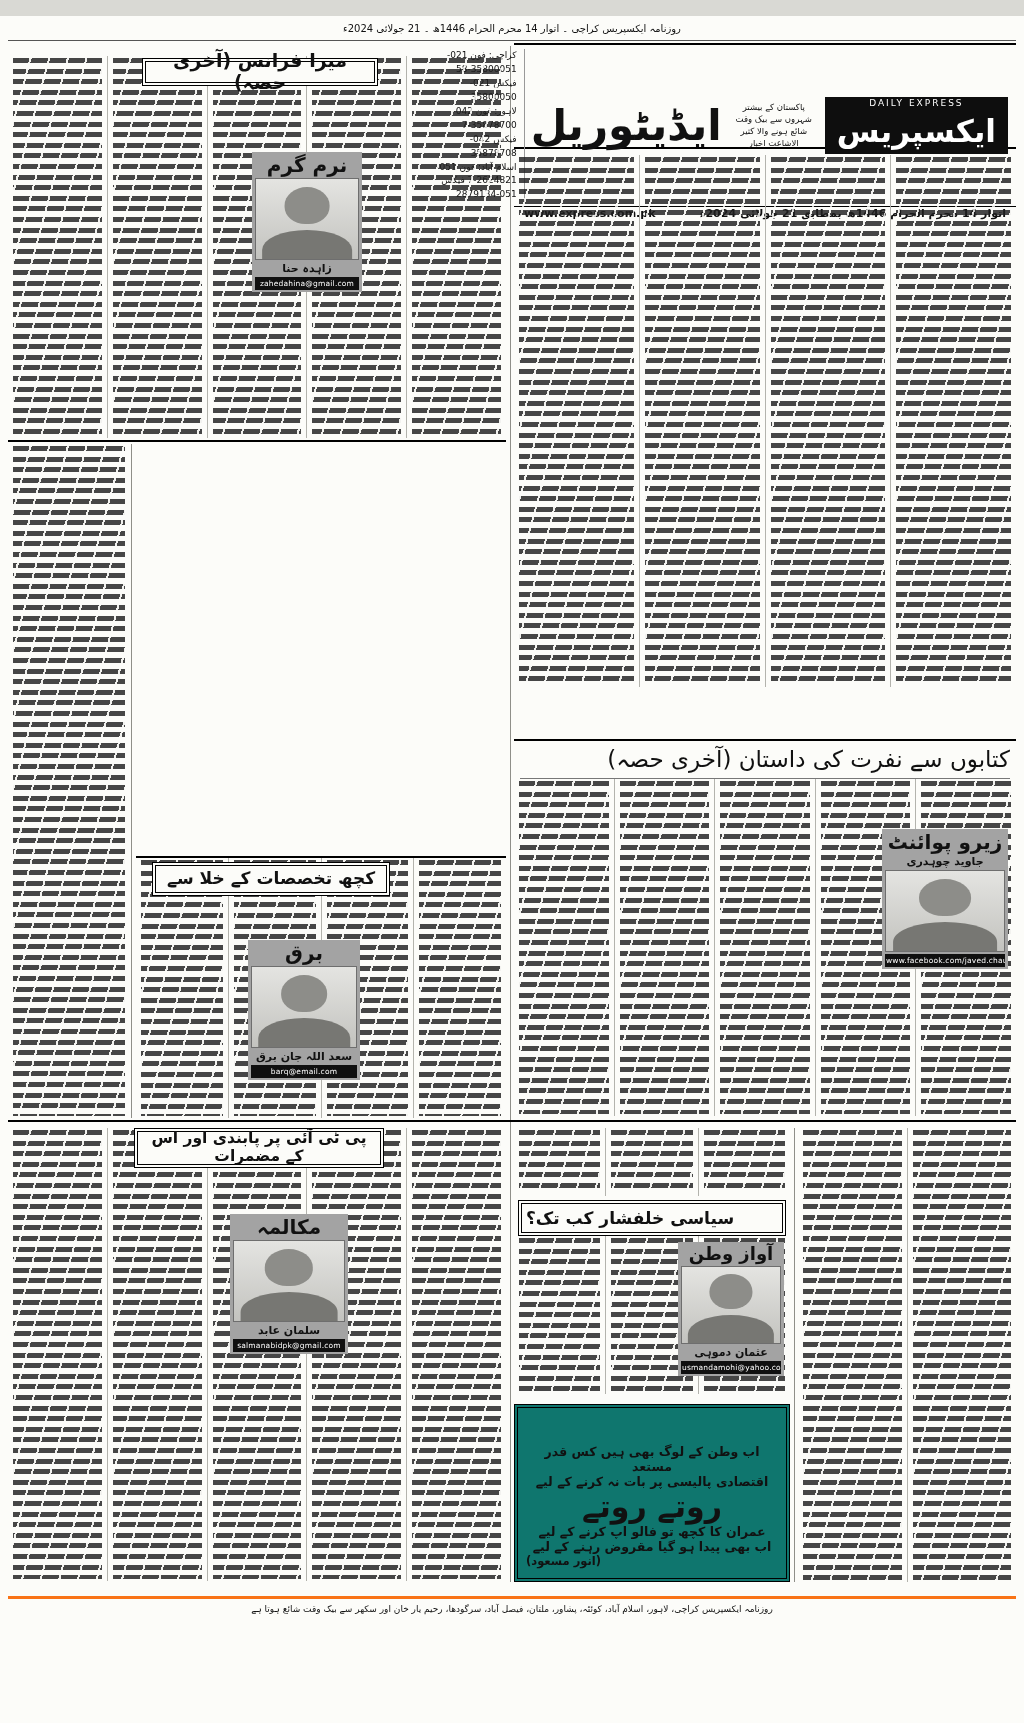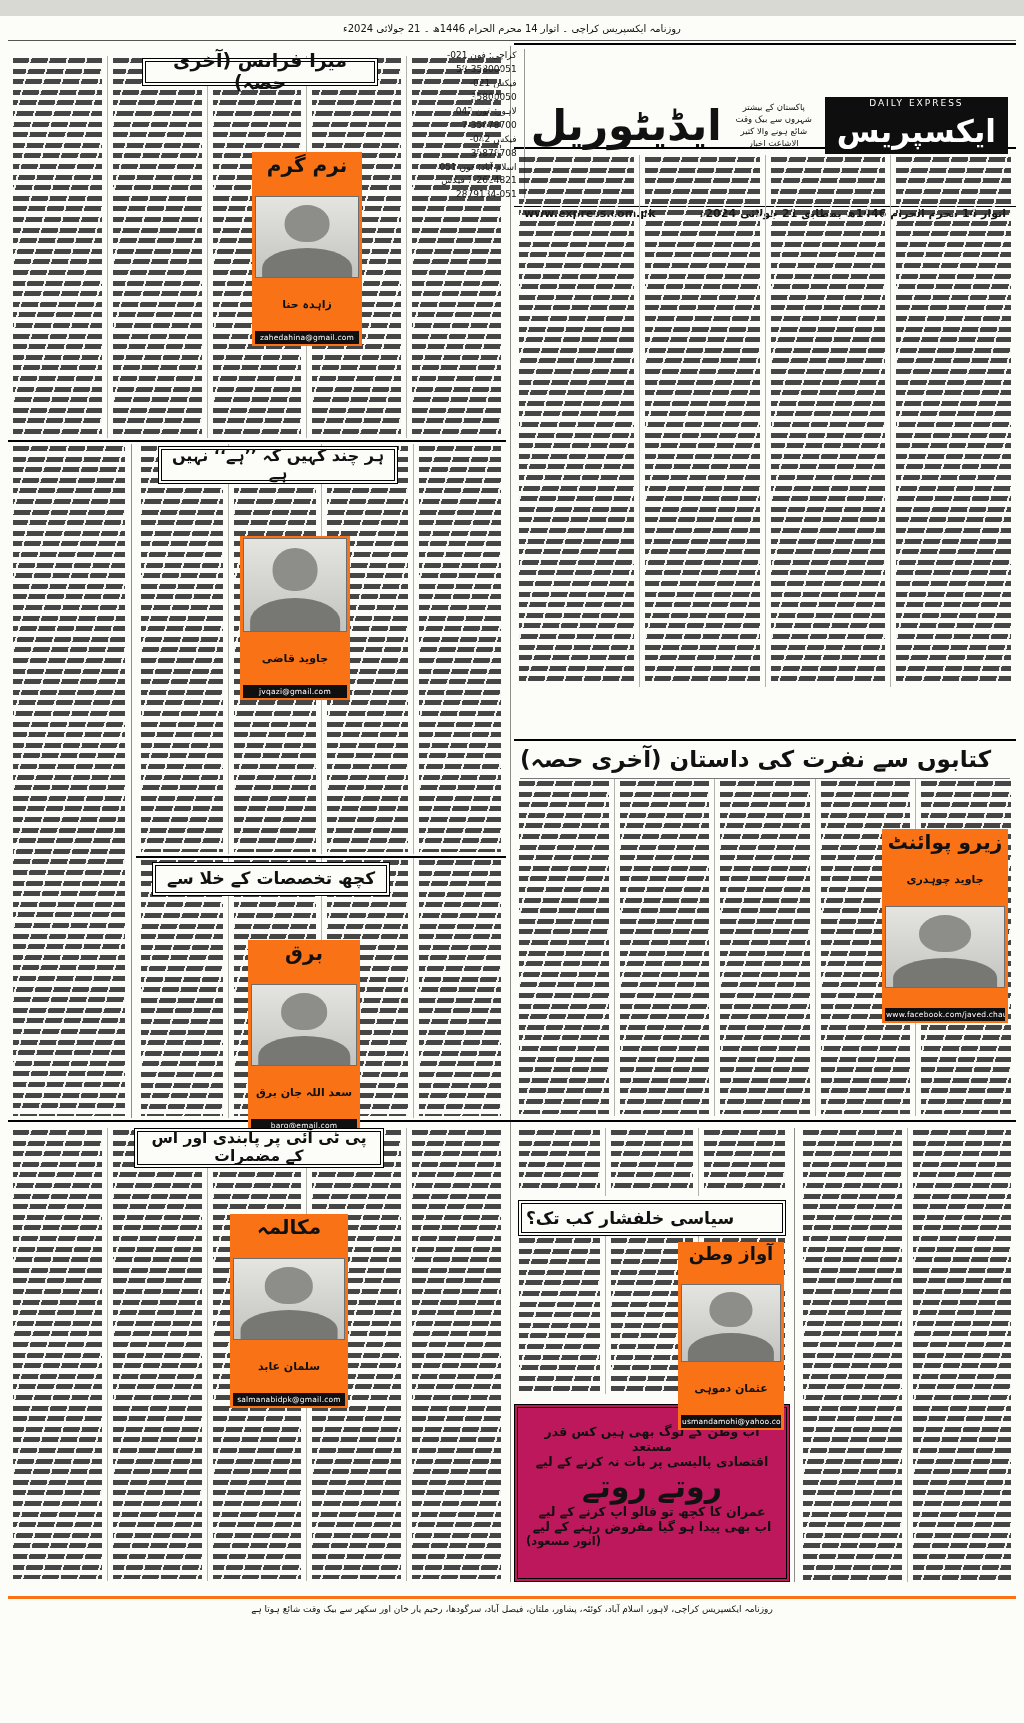--- a/index.html
+++ b/index.html
@@ -19,24 +19,24 @@
   .art{position:absolute}
   .rule{position:absolute;background:#000}
   .vrule{position:absolute;background:#8f8f89;width:1px}
 
   
   .headbox{position:absolute;z-index:3;background:#fcfcf9;border:4px double #000;display:flex;align-items:center;justify-content:center;font-weight:bold;text-align:center;line-height:1.15;padding:2px 6px}
   .headflow{border:4px double #000;background:#fcfcf9;font-weight:bold;text-align:left;padding:4px 4px;margin:0 4px;font-size:17px}
 
   
   .ed-head{font-size:30px;font-weight:bold;text-align:center;padding:5px 0 7px;border-bottom:1px solid #666;margin:0 6px}
-  .sec-head{font-size:23px;font-weight:bold;text-align:left;padding:5px 0 6px;border-bottom:1px solid #777;margin:0 6px}
-
-  
-  .card{position:absolute;z-index:3;background:#f97316;display:flex;flex-direction:column;text-align:center;gap:20px;padding:2px 3px}
+  .sec-head{font-size:23px;font-weight:normal;text-align:right;padding:5px 0 6px;border-bottom:1px solid #777;margin:0 6px}
+
+  
+  .card{position:absolute;z-index:3;background:#a3a3a3;display:flex;flex-direction:column;text-align:center;gap:2px;padding:2px 3px}
   .card .callig{font-size:20px;font-weight:bold;line-height:1.1}
   .card .aname{font-size:11px;font-weight:bold}
   .card .photo{position:relative;height:82px;border:1px solid #6e6e6e;background:linear-gradient(#e4e4e1,#c3c3bf);overflow:hidden}
   .card .photo::before{content:"";position:absolute;left:50%;top:10%;width:44%;height:46%;transform:translateX(-50%);background:#8d8d89;border-radius:50% 50% 46% 46%}
   .card .photo::after{content:"";position:absolute;left:50%;bottom:-14%;width:88%;height:50%;transform:translateX(-50%);background:#777773;border-radius:50% 50% 0 0}
   .card .strip{background:#101010;color:#fff;font-size:7.5px;letter-spacing:.2px;padding:2px 1px;direction:ltr;white-space:nowrap;overflow:hidden}
 
   
   .masthead{position:absolute;background:#fcfcf9;border-top:2px solid #000;border-bottom:2px solid #000;display:flex;flex-direction:column}
   .mh-top{flex:1;display:flex;align-items:center;gap:6px;padding:4px 8px}
@@ -46,21 +46,21 @@
   .logo-box{background:#0e0e0e;color:#fff;font-size:31px;font-weight:bold;padding:5px 12px;text-align:right;line-height:1.15}
   .tagline{width:92px;font-size:8.5px;line-height:1.4;text-align:center}
   .mh-title{flex:1;text-align:center;font-size:42px;font-weight:bold;line-height:1.05}
   .contacts{width:178px;font-size:9px;line-height:1.55;border-right:1px solid #999;padding-right:7px}
   .mh-bottom{height:24px;border-top:1px solid #000;display:flex;align-items:center;justify-content:space-between;padding:0 10px;font-size:11px;font-weight:bold}
   .mh-web{direction:ltr;font-weight:bold}
 
   .topline{position:absolute;top:7px;left:0;width:100%;text-align:center;font-size:10px}
 
   
-  .poembox{position:absolute;z-index:2;background:#be185d;border:4px double #000;display:flex;flex-direction:column;align-items:center;justify-content:flex-start;text-align:center;padding:16px 8px}
+  .poembox{position:absolute;z-index:2;background:#0f766e;border:4px double #000;display:flex;flex-direction:column;align-items:center;justify-content:flex-end;text-align:center;padding:10px 8px}
   .poem-line{font-size:12.5px;font-weight:bold}
   .poem-big{font-size:30px;font-weight:bold}
   .poem-attr{align-self:flex-end;font-size:11.5px;font-weight:bold}
 
   .imprint{position:absolute;left:8px;width:1008px;border-top:3px solid #f97316;text-align:center;font-size:9px;padding-top:5px}
 </style>
 </head>
 <body>
 
 <div class="page urdu" lang="ur">
@@ -167,42 +167,20 @@
 
   <div class="art" style="top:428px;left:8px;width:122px;height:674px">
     <div class="cols">
         <div class="col">
           <div class="colfill"></div>
         </div>
       </div>
   </div>
   <div class="vrule" style="left:131px;top:428px;height:674px"></div>
 
-  <div class="art" style="top:428px;left:136px;width:370px;height:410px">
-    <div class="cols">
-        <div class="col">
-          <div class="colfill"></div>
-        </div>
-        <div class="col">
-          <div class="colfill"></div>
-        </div>
-        <div class="col">
-          <div class="colfill"></div>
-        </div>
-        <div class="col">
-          <div class="colfill"></div>
-        </div>
-      </div>
-    <div class="headbox" style="top:2px;left:22px;width:240px;height:38px;font-size:16px">ہر چند کہیں کہ ’’ہے‘‘ نہیں ہے</div>
-    <div class="card" style="left:104px;top:92px;width:110px">
-      <div class="photo" style="height:94px"></div>
-      <div class="aname">جاوید قاضی</div>
-      <div class="strip">jvqazi@gmail.com</div>
-    </div>
-  </div>
 
   <div class="art" style="top:840px;left:136px;width:370px;height:262px;border-top:2px solid #000">
     <div class="cols">
         <div class="col">
           <div class="colfill"></div>
         </div>
         <div class="col">
           <div class="colfill"></div>
         </div>
         <div class="col">

